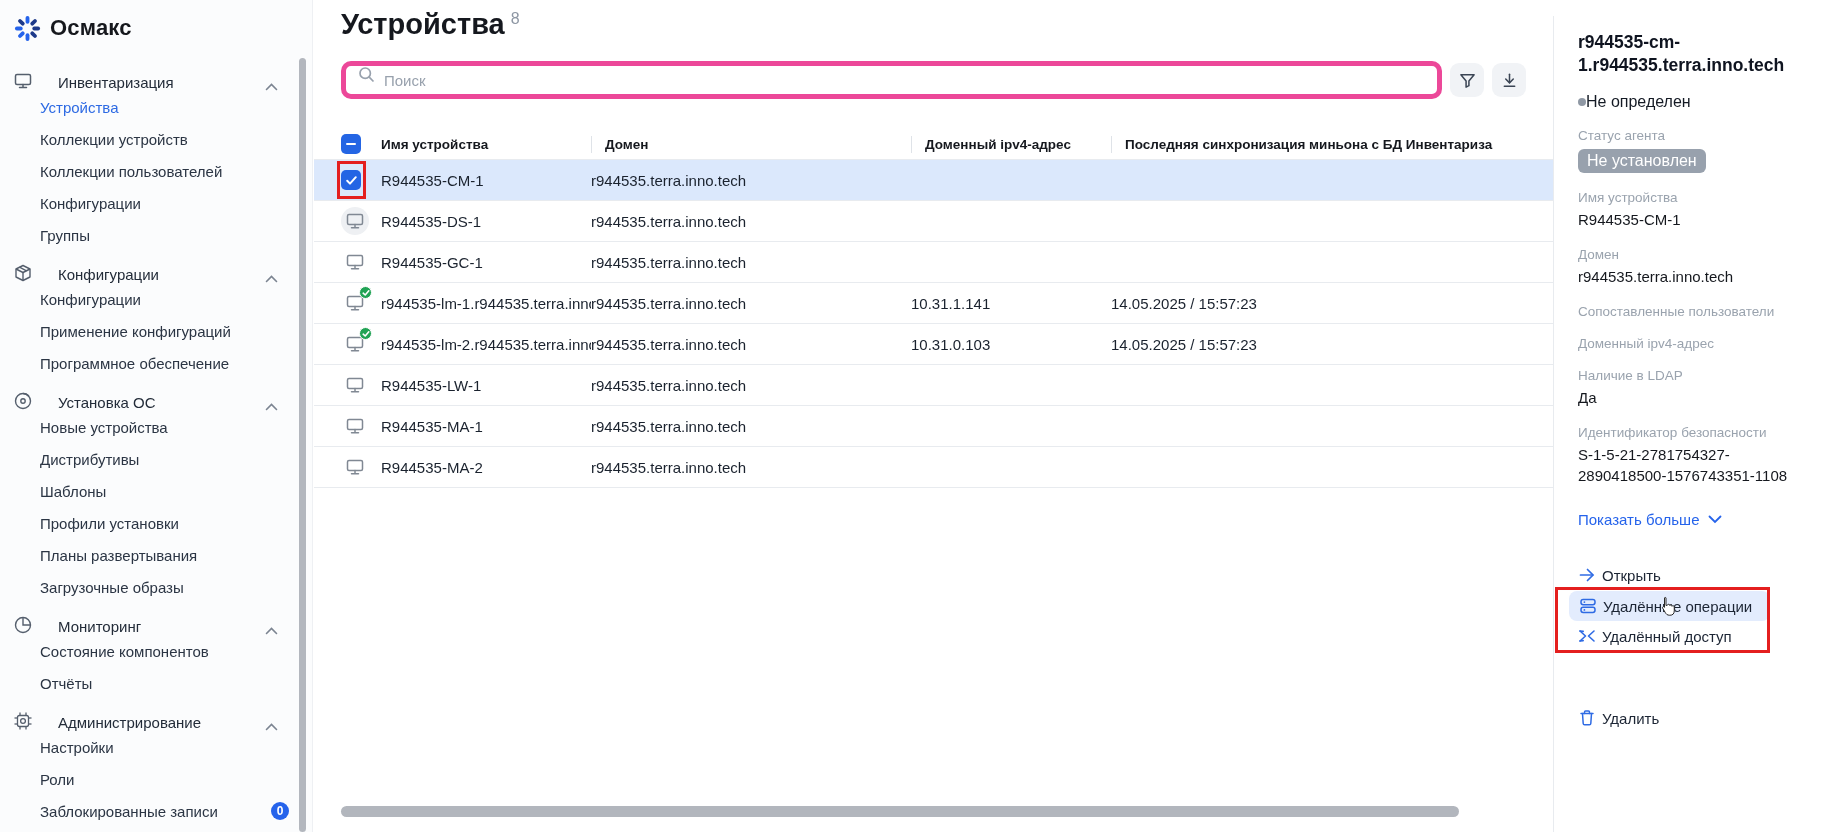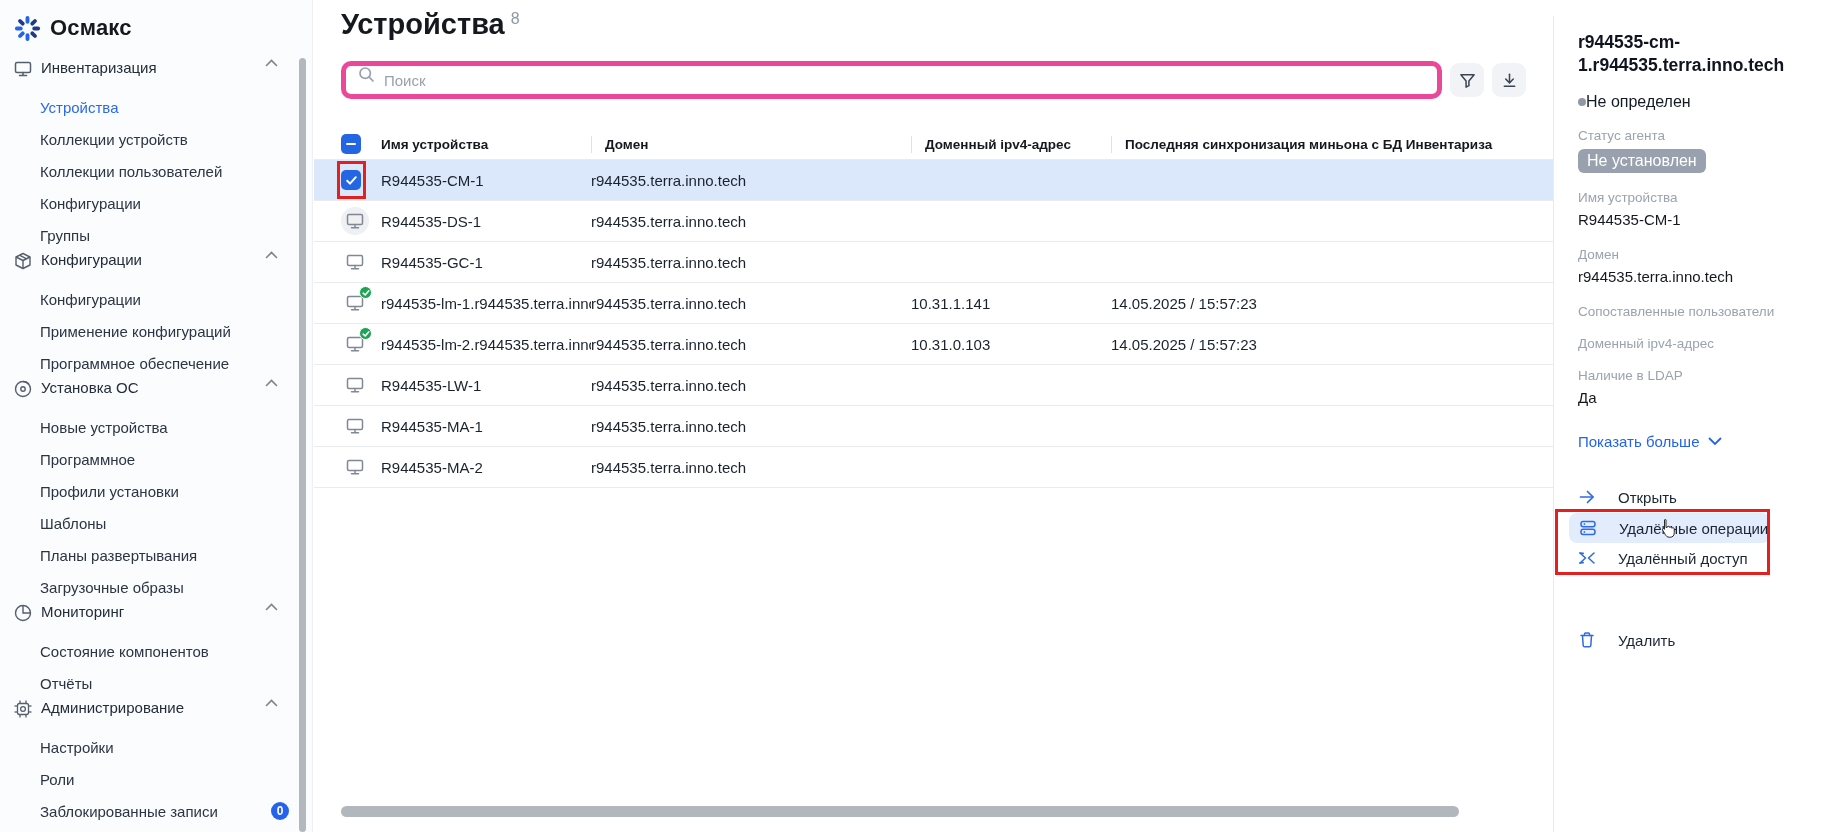--- a/index.html
+++ b/index.html
@@ -6,22 +6,22 @@
   html,body { width:1836px; height:832px; overflow:hidden; background:#fff;
     font-family:"Liberation Sans", sans-serif; color:#111827; }
 
   
   .sidebar { position:absolute; left:0; top:0; width:313px; height:832px;
     background:#fbfcfd; border-right:1px solid #eef0f3; }
   .logo { display:flex; align-items:center; gap:9px; padding:10px 0 0 14px; height:46px; }
   .logo-mark { width:27px; height:27px; flex:0 0 auto; }
   .logo-name { font-size:22px; font-weight:700; color:#16181d; letter-spacing:.2px; }
   .nav { padding-top:13px; }
-  .nav-section-header { position:relative; display:flex; align-items:flex-start; height:32px;
-    padding-left:13px; gap:8px; cursor:pointer; }
+  .nav-section-header { position:relative; display:flex; align-items:flex-end; height:32px;
+    padding-left:13px; gap:25px; cursor:pointer; }
   .nav-section-header .s-icon { width:20px; height:20px; color:#555f6d; flex:0 0 auto; display:flex; }
   .nav-section-label { font-size:15px; color:#232c39; font-weight:500; }
   .nav-chevron { position:absolute; right:34px; color:#7b8491; display:flex; }
   .nav-item { position:relative; display:flex; align-items:center; height:32px;
     padding-left:40px; font-size:15px; color:#2b3544; cursor:pointer; }
   .nav-item.active { color:#2d6ae3; }
   .nav-badge { position:absolute; right:23px; top:7px; width:18px; height:18px; border-radius:50%;
     background:#2563eb; color:#fff; font-size:12px; font-weight:700;
     display:flex; align-items:center; justify-content:center; }
   .side-scrollbar { position:absolute; right:6px; top:58px; width:7px; height:774px;
@@ -72,21 +72,21 @@
     overflow-wrap:break-word; }
   .panel-status { display:flex; align-items:center; margin-top:16px; font-size:16px; color:#141a24; }
   .status-dot { width:8px; height:8px; border-radius:50%; background:#8f98a4; }
   .f-label { font-size:13.5px; color:#9aa3ae; margin-top:17px; }
   .f-value { font-size:15px; color:#15181e; margin-top:4px; overflow-wrap:break-word; line-height:1.4; }
   .agent-badge { display:inline-block; margin-top:6px; background:#98a1ad; color:#fff;
     font-size:16px; padding:3px 9px; border-radius:6px; }
   .show-more { display:flex; align-items:center; gap:9px; color:#2563eb; font-size:15px;
     margin-top:25px; cursor:pointer; }
   .actions { position:relative; margin:32px -24px 0 -24px; }
-  .action { display:flex; align-items:center; gap:22px; height:30px; padding-left:24px;
+  .action { display:flex; align-items:center; gap:6px; height:30px; padding-left:24px;
     font-size:15px; color:#1c2534; cursor:pointer; }
   .action .a-icon { width:18px; height:18px; color:#2f6be4; display:flex; flex:0 0 auto; }
   .action.hovered { margin:1px 0 0 15px; width:201px; padding-left:10px; height:30px;
     background:#e3ecfd; border-radius:8px; }
   .action.delete { margin-top:52px; }
   .actions-annotation { position:absolute; left:1px; top:27px; width:215px; height:66px;
     border:3px solid #e41f1f; pointer-events:none; }
   .cursor-glyph { position:absolute; left:106px; top:36px; width:18px; height:22px; pointer-events:none; }
 </style>
 </head>
@@ -181,27 +181,27 @@
       <span class="nav-chevron">
         <svg width="13" height="8" viewBox="0 0 13 8" fill="none" stroke="currentColor" stroke-width="1.6" stroke-linecap="round">
               <polyline points="1.5,6.5 6.5,1.5 11.5,6.5"></polyline>
             </svg>
       </span>
     </div>
   <div class="nav-item">
     <span>Новые устройства</span>
   </div>
         <div class="nav-item">
-    <span>Программное</span>
+    <span>Дистрибутивы</span>
+  </div>
+        <div class="nav-item">
+    <span>Шаблоны</span>
   </div>
         <div class="nav-item">
     <span>Профили установки</span>
-  </div>
-        <div class="nav-item">
-    <span>Шаблоны</span>
   </div>
         <div class="nav-item">
     <span>Планы развертывания</span>
   </div>
         <div class="nav-item">
     <span>Загрузочные образы</span>
   </div>
       </div>
       <div>
     <div class="nav-section-header">
@@ -464,20 +464,24 @@
 
   </div>
       <div>
     <div class="f-label">Доменный ipv4-адрес</div>
 
   </div>
       <div>
     <div class="f-label">Наличие в LDAP</div>
     <div class="f-value">Да</div>
   </div>
+      <div>
+    <div class="f-label">Идентификатор безопасности</div>
+    <div class="f-value">S-1-5-21-2781754327-2890418500-1576743351-1108</div>
+  </div>
     </div>
 
   <div class="show-more">
     <span>Показать больше</span>
     <svg width="14" height="9" viewBox="0 0 14 9" fill="none" stroke="#2563eb" stroke-width="1.8" stroke-linecap="round">
         <polyline points="1.5,1.5 7,7 12.5,1.5"></polyline>
       </svg>
   </div>
 
   <div class="actions">

